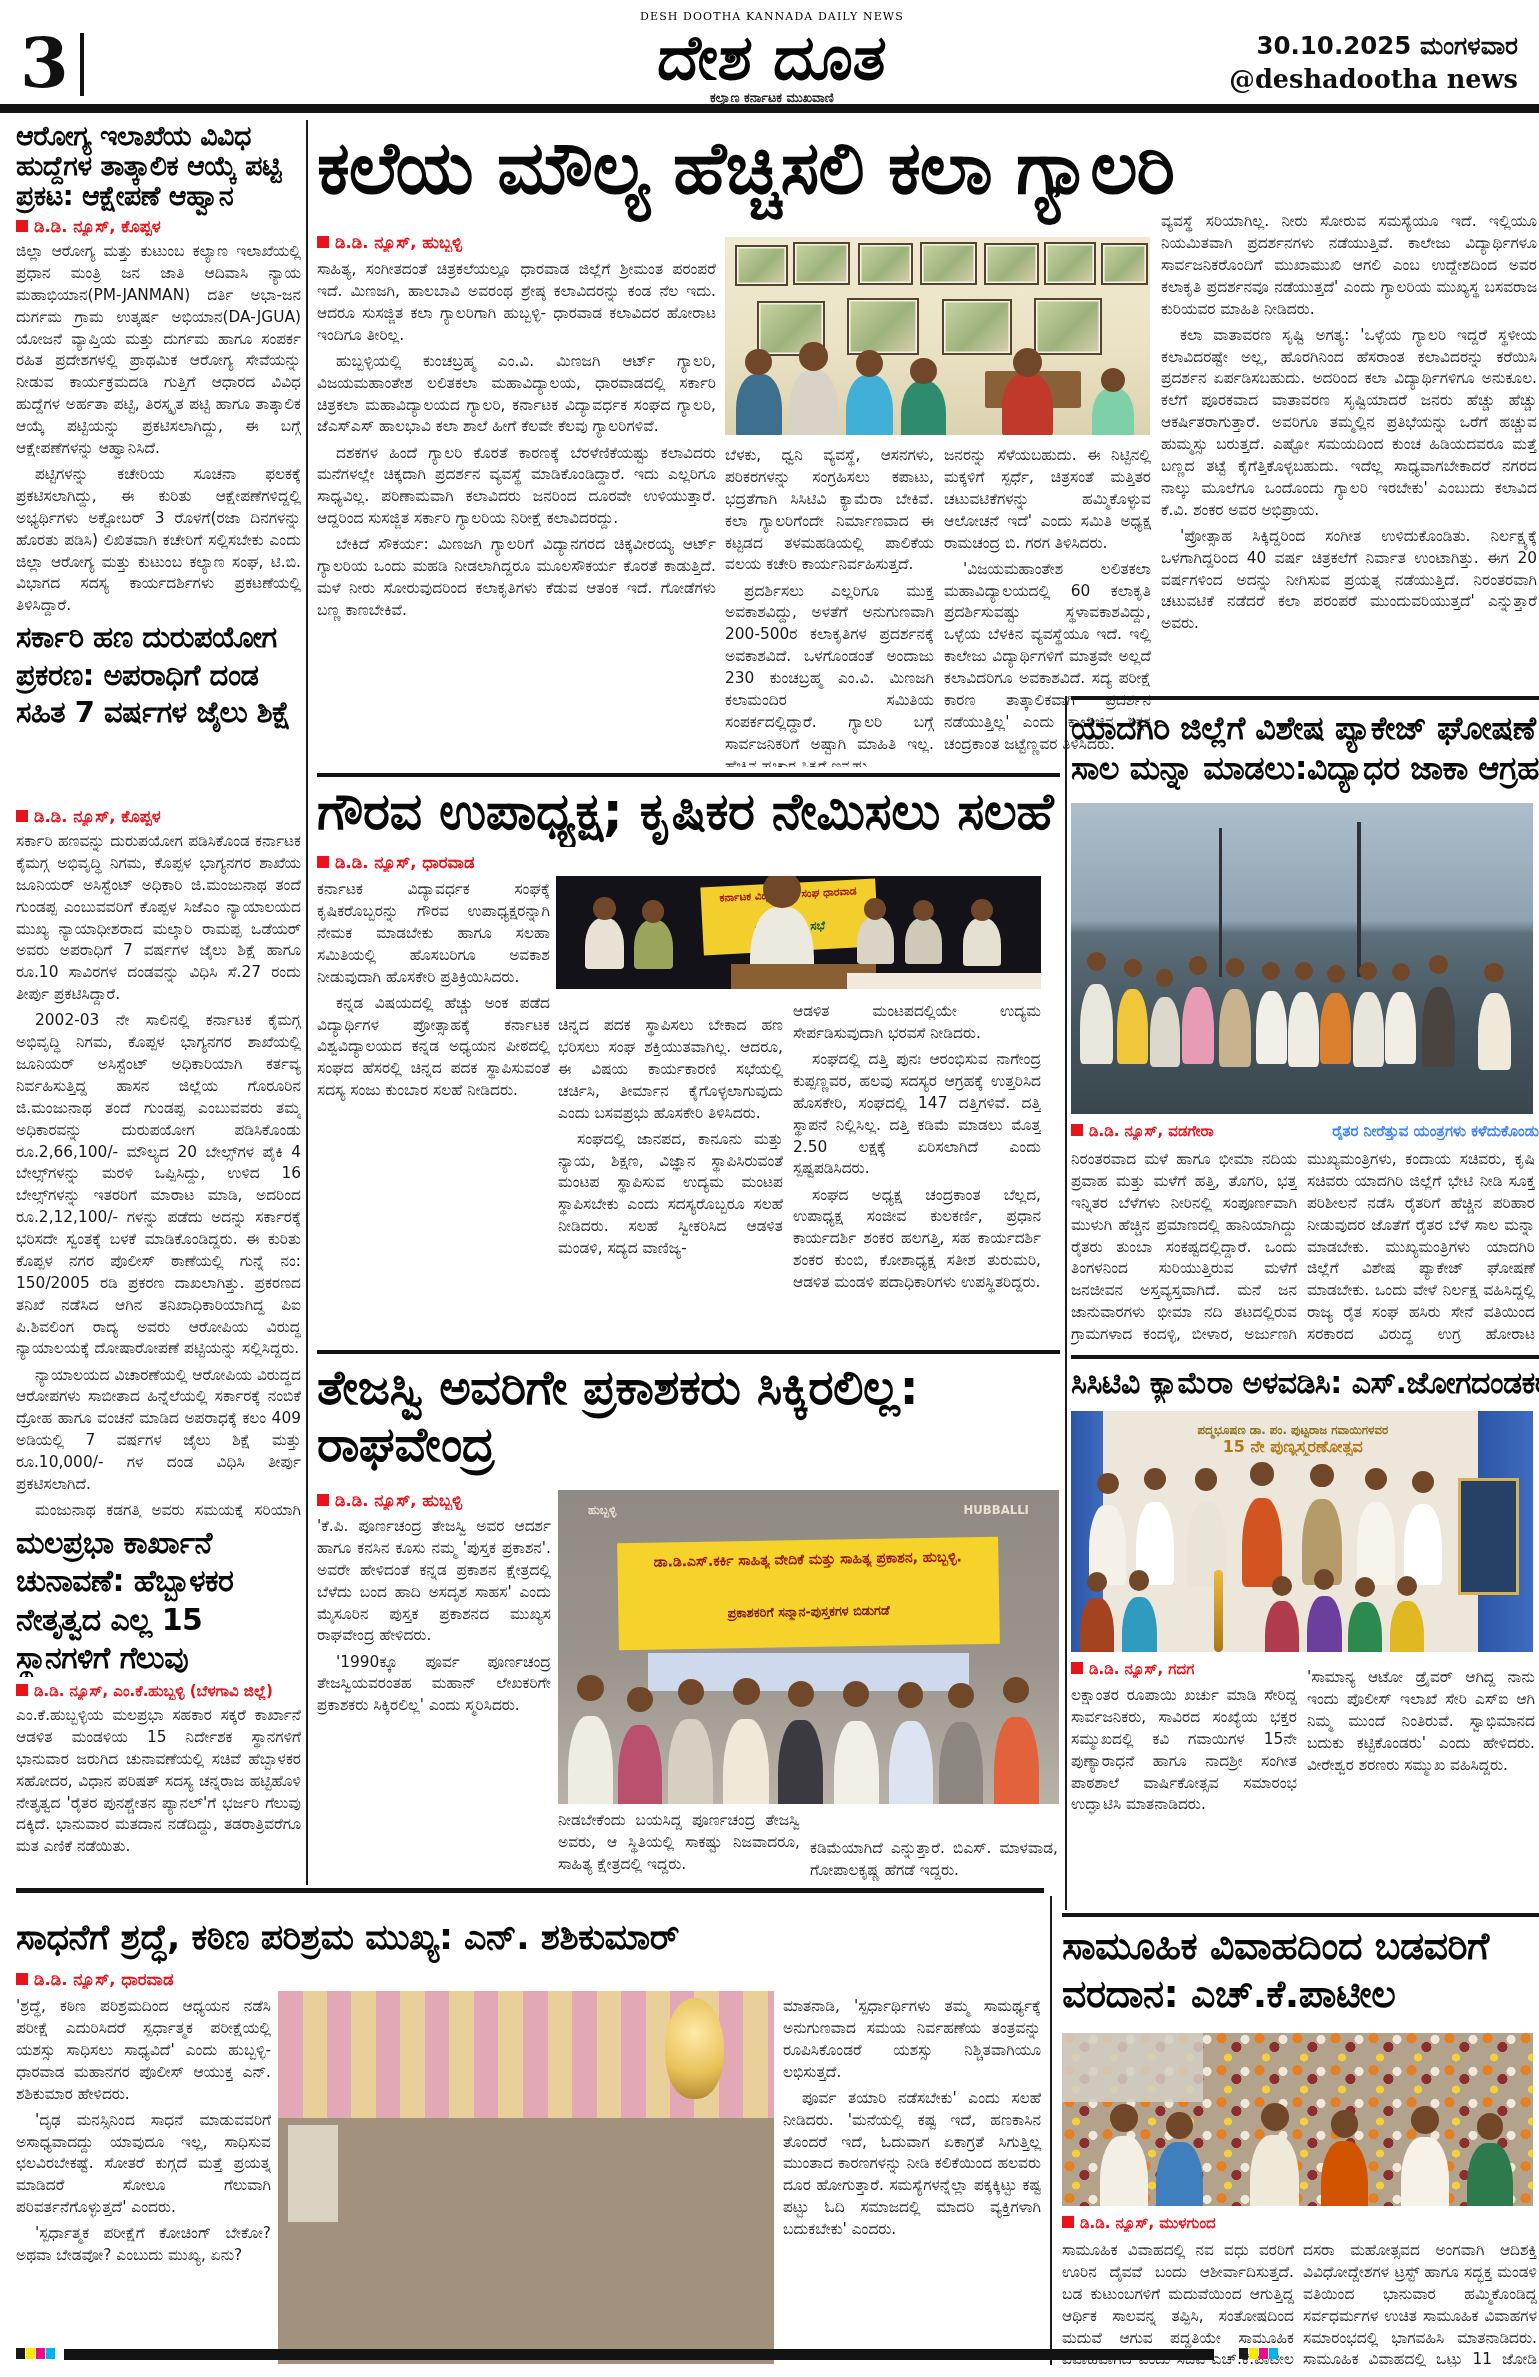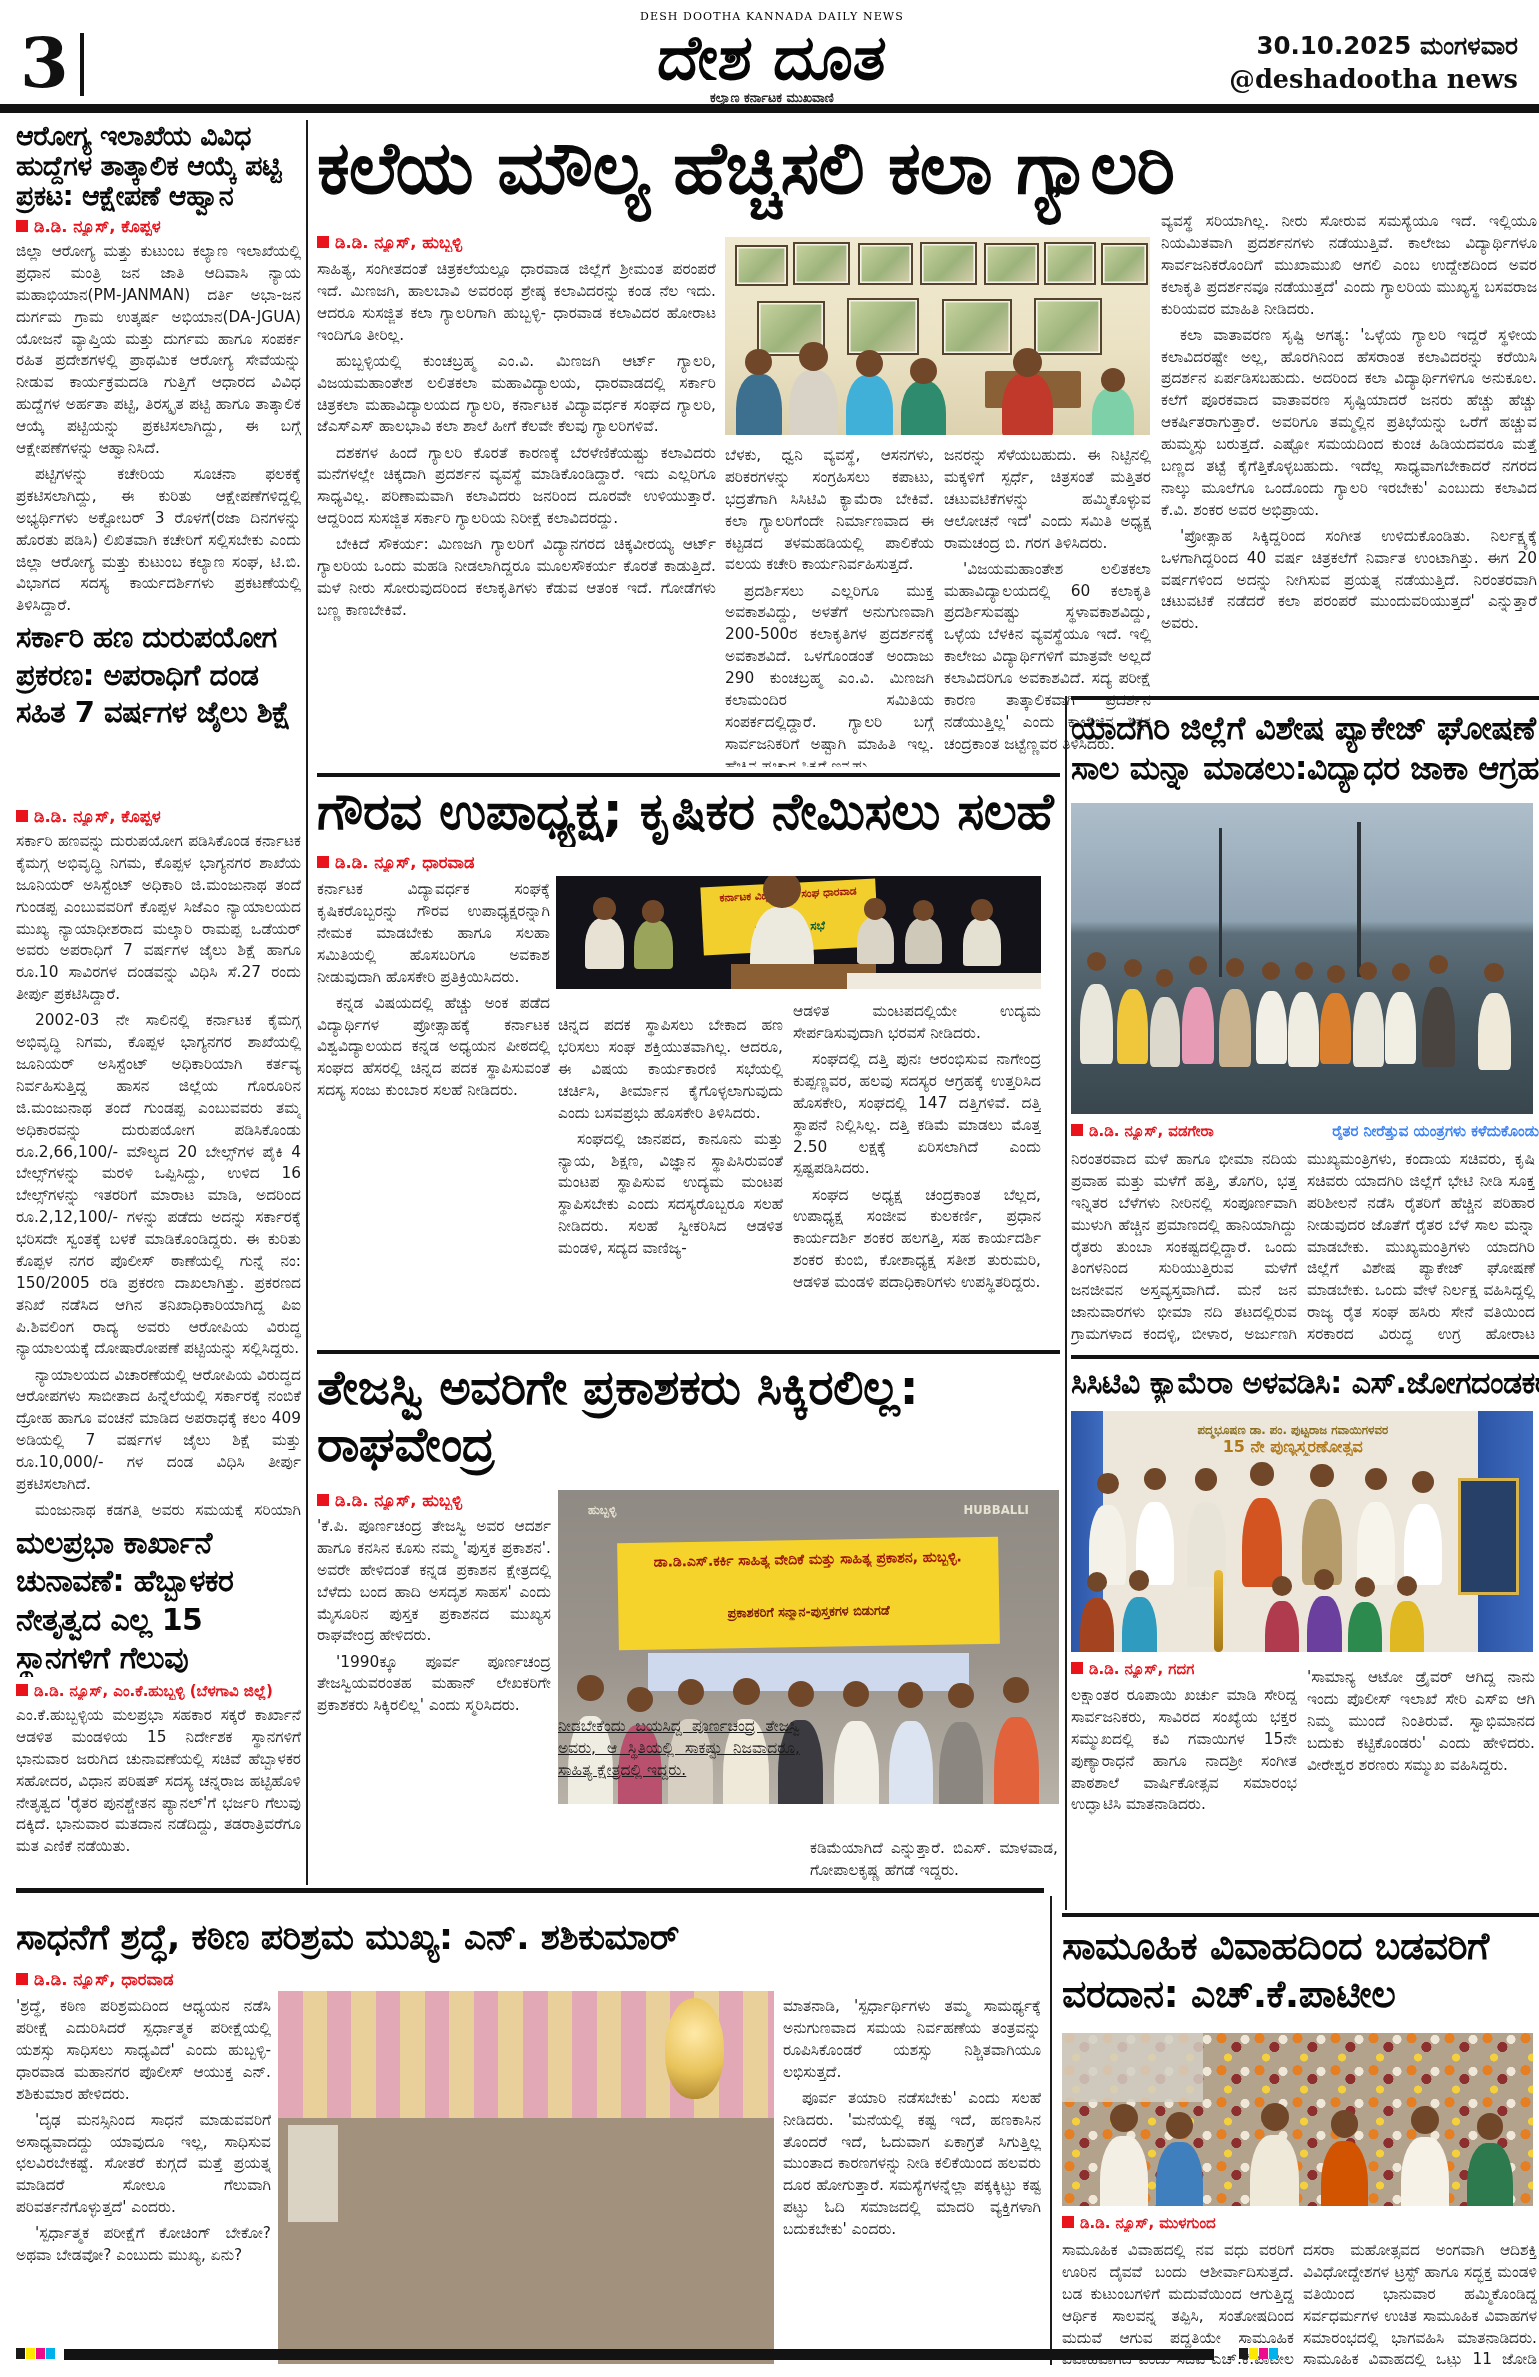--- a/index.html
+++ b/index.html
@@ -101,21 +101,21 @@
   <div class="p" style="left:10.6px;bottom:-3.2px;width:46px;height:64px;background:#3d6f8e;"></div>
   <div class="p" style="left:64px;bottom:-5.3px;width:49px;height:70px;background:#d8d3c6;"></div>
   <div class="p" style="left:121px;bottom:-3.2px;width:47px;height:63px;background:#40b0d8;"></div>
   <div class="p" style="left:176px;bottom:-4.3px;width:45px;height:58px;background:#2f8b6e;"></div>
   <div class="p" style="left:277px;bottom:-2.1px;width:51px;height:64px;background:#c0392b;"></div>
   <div class="p" style="left:367px;bottom:-4.3px;width:42px;height:51px;background:#7ed0a8;"></div>
 </div>
 
 <div class="abs txt" style="left:725px;top:445px;width:209px;height:322px;">
   <p class="noind">ಬೆಳಕು, ಧ್ವನಿ ವ್ಯವಸ್ಥೆ, ಆಸನಗಳು, ಪರಿಕರಗಳನ್ನು ಸಂಗ್ರಹಿಸಲು ಕಪಾಟು, ಭದ್ರತೆಗಾಗಿ ಸಿಸಿಟಿವಿ ಕ್ಯಾಮೆರಾ ಬೇಕಿವೆ. ಕಲಾ ಗ್ಯಾಲರಿಗೆಂದೇ ನಿರ್ಮಾಣವಾದ ಈ ಕಟ್ಟಡದ ತಳಮಹಡಿಯಲ್ಲಿ ಪಾಲಿಕೆಯ ವಲಯ ಕಚೇರಿ ಕಾರ್ಯನಿರ್ವಹಿಸುತ್ತದೆ.</p>
-  <p>ಪ್ರದರ್ಶಿಸಲು ಎಲ್ಲರಿಗೂ ಮುಕ್ತ ಅವಕಾಶವಿದ್ದು, ಅಳತೆಗೆ ಅನುಗುಣವಾಗಿ 200-500ರ ಕಲಾಕೃತಿಗಳ ಪ್ರದರ್ಶನಕ್ಕೆ ಅವಕಾಶವಿದೆ. ಒಳಗೊಂಡಂತೆ ಅಂದಾಜು 290 ಕುಂಚಬ್ರಹ್ಮ ಎಂ.ವಿ. ಮಿಣಜಗಿ ಕಲಾಮಂದಿರ ಸಮಿತಿಯ ಸಂಪರ್ಕದಲ್ಲಿದ್ದಾರೆ. ಗ್ಯಾಲರಿ ಬಗ್ಗೆ ಸಾರ್ವಜನಿಕರಿಗೆ ಅಷ್ಟಾಗಿ ಮಾಹಿತಿ ಇಲ್ಲ. ಹೆಚ್ಚಿನ ಪ್ರಚಾರ ಸಿಕ್ಕರೆ ಇನ್ನಷ್ಟು</p>
+  <p>ಪ್ರದರ್ಶಿಸಲು ಎಲ್ಲರಿಗೂ ಮುಕ್ತ ಅವಕಾಶವಿದ್ದು, ಅಳತೆಗೆ ಅನುಗುಣವಾಗಿ 200-500ರ ಕಲಾಕೃತಿಗಳ ಪ್ರದರ್ಶನಕ್ಕೆ ಅವಕಾಶವಿದೆ. ಒಳಗೊಂಡಂತೆ ಅಂದಾಜು 230 ಕುಂಚಬ್ರಹ್ಮ ಎಂ.ವಿ. ಮಿಣಜಗಿ ಕಲಾಮಂದಿರ ಸಮಿತಿಯ ಸಂಪರ್ಕದಲ್ಲಿದ್ದಾರೆ. ಗ್ಯಾಲರಿ ಬಗ್ಗೆ ಸಾರ್ವಜನಿಕರಿಗೆ ಅಷ್ಟಾಗಿ ಮಾಹಿತಿ ಇಲ್ಲ. ಹೆಚ್ಚಿನ ಪ್ರಚಾರ ಸಿಕ್ಕರೆ ಇನ್ನಷ್ಟು</p>
 </div>
 <div class="abs txt" style="left:944px;top:445px;width:207px;height:322px;">
   <p class="noind">ಜನರನ್ನು ಸೆಳೆಯಬಹುದು. ಈ ನಿಟ್ಟಿನಲ್ಲಿ ಮಕ್ಕಳಿಗೆ ಸ್ಪರ್ಧೆ, ಚಿತ್ರಸಂತೆ ಮತ್ತಿತರ ಚಟುವಟಿಕೆಗಳನ್ನು ಹಮ್ಮಿಕೊಳ್ಳುವ ಆಲೋಚನೆ ಇದೆ' ಎಂದು ಸಮಿತಿ ಅಧ್ಯಕ್ಷ ರಾಮಚಂದ್ರ ಬಿ. ಗರಗ ತಿಳಿಸಿದರು.</p>
   <p>'ವಿಜಯಮಹಾಂತೇಶ ಲಲಿತಕಲಾ ಮಹಾವಿದ್ಯಾಲಯದಲ್ಲಿ 60 ಕಲಾಕೃತಿ ಪ್ರದರ್ಶಿಸುವಷ್ಟು ಸ್ಥಳಾವಕಾಶವಿದ್ದು, ಒಳ್ಳೆಯ ಬೆಳಕಿನ ವ್ಯವಸ್ಥೆಯೂ ಇದೆ. ಇಲ್ಲಿ ಕಾಲೇಜು ವಿದ್ಯಾರ್ಥಿಗಳಿಗೆ ಮಾತ್ರವೇ ಅಲ್ಲದೆ ಕಲಾವಿದರಿಗೂ ಅವಕಾಶವಿದೆ. ಸದ್ಯ ಪರೀಕ್ಷೆ ಕಾರಣ ತಾತ್ಕಾಲಿಕವಾಗಿ ಪ್ರದರ್ಶನ ನಡೆಯುತ್ತಿಲ್ಲ' ಎಂದು ಕಾಲೇಜಿನ ಶಿಕ್ಷಕ ಚಂದ್ರಕಾಂತ ಜಟ್ಟೆಣ್ಣವರ ತಿಳಿಸಿದರು.</p>
 </div>
 <div class="abs txt" style="left:1161px;top:211px;width:376px;height:478px;">
   <p class="noind">ವ್ಯವಸ್ಥೆ ಸರಿಯಾಗಿಲ್ಲ. ನೀರು ಸೋರುವ ಸಮಸ್ಯೆಯೂ ಇದೆ. ಇಲ್ಲಿಯೂ ನಿಯಮಿತವಾಗಿ ಪ್ರದರ್ಶನಗಳು ನಡೆಯುತ್ತಿವೆ. ಕಾಲೇಜು ವಿದ್ಯಾರ್ಥಿಗಳೂ ಸಾರ್ವಜನಿಕರೊಂದಿಗೆ ಮುಖಾಮುಖಿ ಆಗಲಿ ಎಂಬ ಉದ್ದೇಶದಿಂದ ಅವರ ಕಲಾಕೃತಿ ಪ್ರದರ್ಶನವೂ ನಡೆಯುತ್ತದೆ' ಎಂದು ಗ್ಯಾಲರಿಯ ಮುಖ್ಯಸ್ಥ ಬಸವರಾಜ ಕುರಿಯವರ ಮಾಹಿತಿ ನೀಡಿದರು.</p>
   <p>ಕಲಾ ವಾತಾವರಣ ಸೃಷ್ಟಿ ಅಗತ್ಯ: 'ಒಳ್ಳೆಯ ಗ್ಯಾಲರಿ ಇದ್ದರೆ ಸ್ಥಳೀಯ ಕಲಾವಿದರಷ್ಟೇ ಅಲ್ಲ, ಹೊರಗಿನಿಂದ ಹೆಸರಾಂತ ಕಲಾವಿದರನ್ನು ಕರೆಯಿಸಿ ಪ್ರದರ್ಶನ ಏರ್ಪಡಿಸಬಹುದು. ಅದರಿಂದ ಕಲಾ ವಿದ್ಯಾರ್ಥಿಗಳಿಗೂ ಅನುಕೂಲ. ಕಲೆಗೆ ಪೂರಕವಾದ ವಾತಾವರಣ ಸೃಷ್ಟಿಯಾದರೆ ಜನರು ಹೆಚ್ಚು ಹೆಚ್ಚು ಆಕರ್ಷಿತರಾಗುತ್ತಾರೆ. ಅವರಿಗೂ ತಮ್ಮಲ್ಲಿನ ಪ್ರತಿಭೆಯನ್ನು ಒರೆಗೆ ಹಚ್ಚುವ ಹುಮ್ಮಸ್ಸು ಬರುತ್ತದೆ. ಎಷ್ಟೋ ಸಮಯದಿಂದ ಕುಂಚ ಹಿಡಿಯದವರೂ ಮತ್ತೆ ಬಣ್ಣದ ತಟ್ಟೆ ಕೈಗೆತ್ತಿಕೊಳ್ಳಬಹುದು. ಇದೆಲ್ಲ ಸಾಧ್ಯವಾಗಬೇಕಾದರೆ ನಗರದ ನಾಲ್ಕು ಮೂಲೆಗೂ ಒಂದೊಂದು ಗ್ಯಾಲರಿ ಇರಬೇಕು' ಎಂಬುದು ಕಲಾವಿದ ಕೆ.ವಿ. ಶಂಕರ ಅವರ ಅಭಿಪ್ರಾಯ.</p>
   <p>'ಪ್ರೋತ್ಸಾಹ ಸಿಕ್ಕಿದ್ದರಿಂದ ಸಂಗೀತ ಉಳಿದುಕೊಂಡಿತು. ನಿರ್ಲಕ್ಷ್ಯಕ್ಕೆ ಒಳಗಾಗಿದ್ದರಿಂದ 40 ವರ್ಷ ಚಿತ್ರಕಲೆಗೆ ನಿರ್ವಾತ ಉಂಟಾಗಿತ್ತು. ಈಗ 20 ವರ್ಷಗಳಿಂದ ಅದನ್ನು ನೀಗಿಸುವ ಪ್ರಯತ್ನ ನಡೆಯುತ್ತಿದೆ. ನಿರಂತರವಾಗಿ ಚಟುವಟಿಕೆ ನಡೆದರೆ ಕಲಾ ಪರಂಪರೆ ಮುಂದುವರಿಯುತ್ತದೆ' ಎನ್ನುತ್ತಾರೆ ಅವರು.</p>
 </div>
@@ -240,21 +240,21 @@
   <div class="p" style="left:2%;bottom:-4%;width:45px;height:101px;background:#efece2;"></div>
   <div class="p" style="left:12%;bottom:-5%;width:44px;height:95px;background:#b8506e;"></div>
   <div class="p" style="left:22%;bottom:-4%;width:45px;height:98px;background:#d7cfc2;"></div>
   <div class="p" style="left:33%;bottom:-5%;width:46px;height:101px;background:#efe9da;"></div>
   <div class="p" style="left:44%;bottom:-4%;width:45px;height:97px;background:#3a3a40;"></div>
   <div class="p" style="left:55%;bottom:-5%;width:45px;height:99px;background:#f2efe6;"></div>
   <div class="p" style="left:66%;bottom:-4%;width:44px;height:96px;background:#dbe4f0;"></div>
   <div class="p" style="left:76%;bottom:-5%;width:44px;height:98px;background:#8c8680;"></div>
   <div class="p" style="left:87%;bottom:-4%;width:45px;height:100px;background:#e2623c;"></div>
 </div>
-<div class="abs txt" style="left:558px;top:1716px;width:242px;height:72px;text-decoration:underline;">
+<div class="abs txt" style="left:558px;top:1810px;width:242px;height:72px;">
   <p class="noind">ನೀಡಬೇಕೆಂದು ಬಯಸಿದ್ದ ಪೂರ್ಣಚಂದ್ರ ತೇಜಸ್ವಿ ಅವರು, ಆ ಸ್ಥಿತಿಯಲ್ಲಿ ಸಾಕಷ್ಟು ನಿಜವಾದರೂ, ಸಾಹಿತ್ಯ ಕ್ಷೇತ್ರದಲ್ಲಿ ಇದ್ದರು.</p>
 </div>
 <div class="abs txt" style="left:810px;top:1810px;width:248px;height:72px;margin-top:28px;">
   <p class="noind">ಕಡಿಮೆಯಾಗಿದೆ ಎನ್ನುತ್ತಾರೆ. ಬಿಎಸ್. ಮಾಳವಾಡ, ಗೋಪಾಲಕೃಷ್ಣ ಹೆಗಡೆ ಇದ್ದರು.</p>
 </div>
 
 <div class="abs hrule" style="left:16px;top:1888px;width:1028px;height:5.3px;"></div>
 <div class="abs head nowrap" style="left:16px;top:1898px;width:1028px;height:64px;font-size:35px;margin-top:20px;">ಸಾಧನೆಗೆ ಶ್ರದ್ಧೆ, ಕಠಿಣ ಪರಿಶ್ರಮ ಮುಖ್ಯ: ಎನ್. ಶಶಿಕುಮಾರ್</div>
 <div class="abs byline" style="left:16px;top:1970px;width:266px;">
   <span class="bullet"></span><span>ಡಿ.ಡಿ. ನ್ಯೂಸ್, ಧಾರವಾಡ</span>

